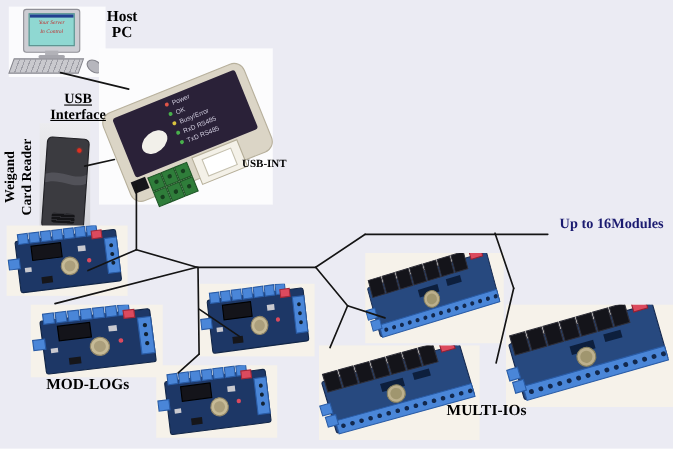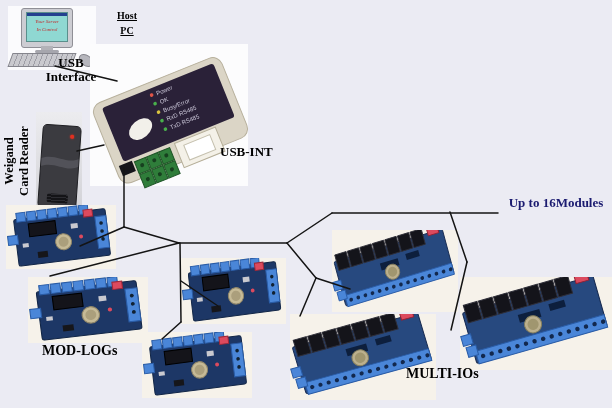--- a/index.html
+++ b/index.html
@@ -52,23 +52,23 @@
   .m2{left:290px; top:314px; width:146px; height:86px;}
   .m3{left:460px; top:277px; width:152px; height:93px;}
 
   
   #wires{position:absolute; left:0; top:0; z-index:5; pointer-events:none;}
   #wires line{stroke:var(--wire,#141414); stroke-width:1.5; stroke-linecap:round;}
 
   
   .lbl{position:absolute; z-index:6; font-weight:bold; color:var(--label_text,#000);
        white-space:nowrap; text-align:center;}
-  .lbl-host{left:108px; top:8px; width:38px; font-size:10px; line-height:15px;text-decoration:underline;}
-  .lbl-usbif{left:42px; top:56px; width:58px; font-size:13px; line-height:14px;}
-  .lbl-usbint{left:220px; top:144px; font-size:13px;}
+  .lbl-host{left:92px; top:8px; width:38px; font-size:14px; line-height:15px;}
+  .lbl-usbif{left:42px; top:83px; width:58px; font-size:13px; line-height:14px;text-decoration:underline;}
+  .lbl-usbint{left:220px; top:144px; font-size:10px;}
   .lbl-rs485{left:187px; top:226px; font-size:14px;}
   .lbl-cap{left:500px; top:196px; width:112px; font-size:13px; line-height:14px;
            color:var(--navy_text,#1b1b70);}
   .lbl-modlogs{left:42px; top:343px; font-size:14px;}
   .lbl-multiios{left:406px; top:366px; font-size:14px;}
   .lbl-weigand{left:2px; top:209px; width:96px; font-size:12.5px; line-height:15px;
     transform:rotate(-90deg); transform-origin:top left;}
 </style>
 </head>
 <body>

